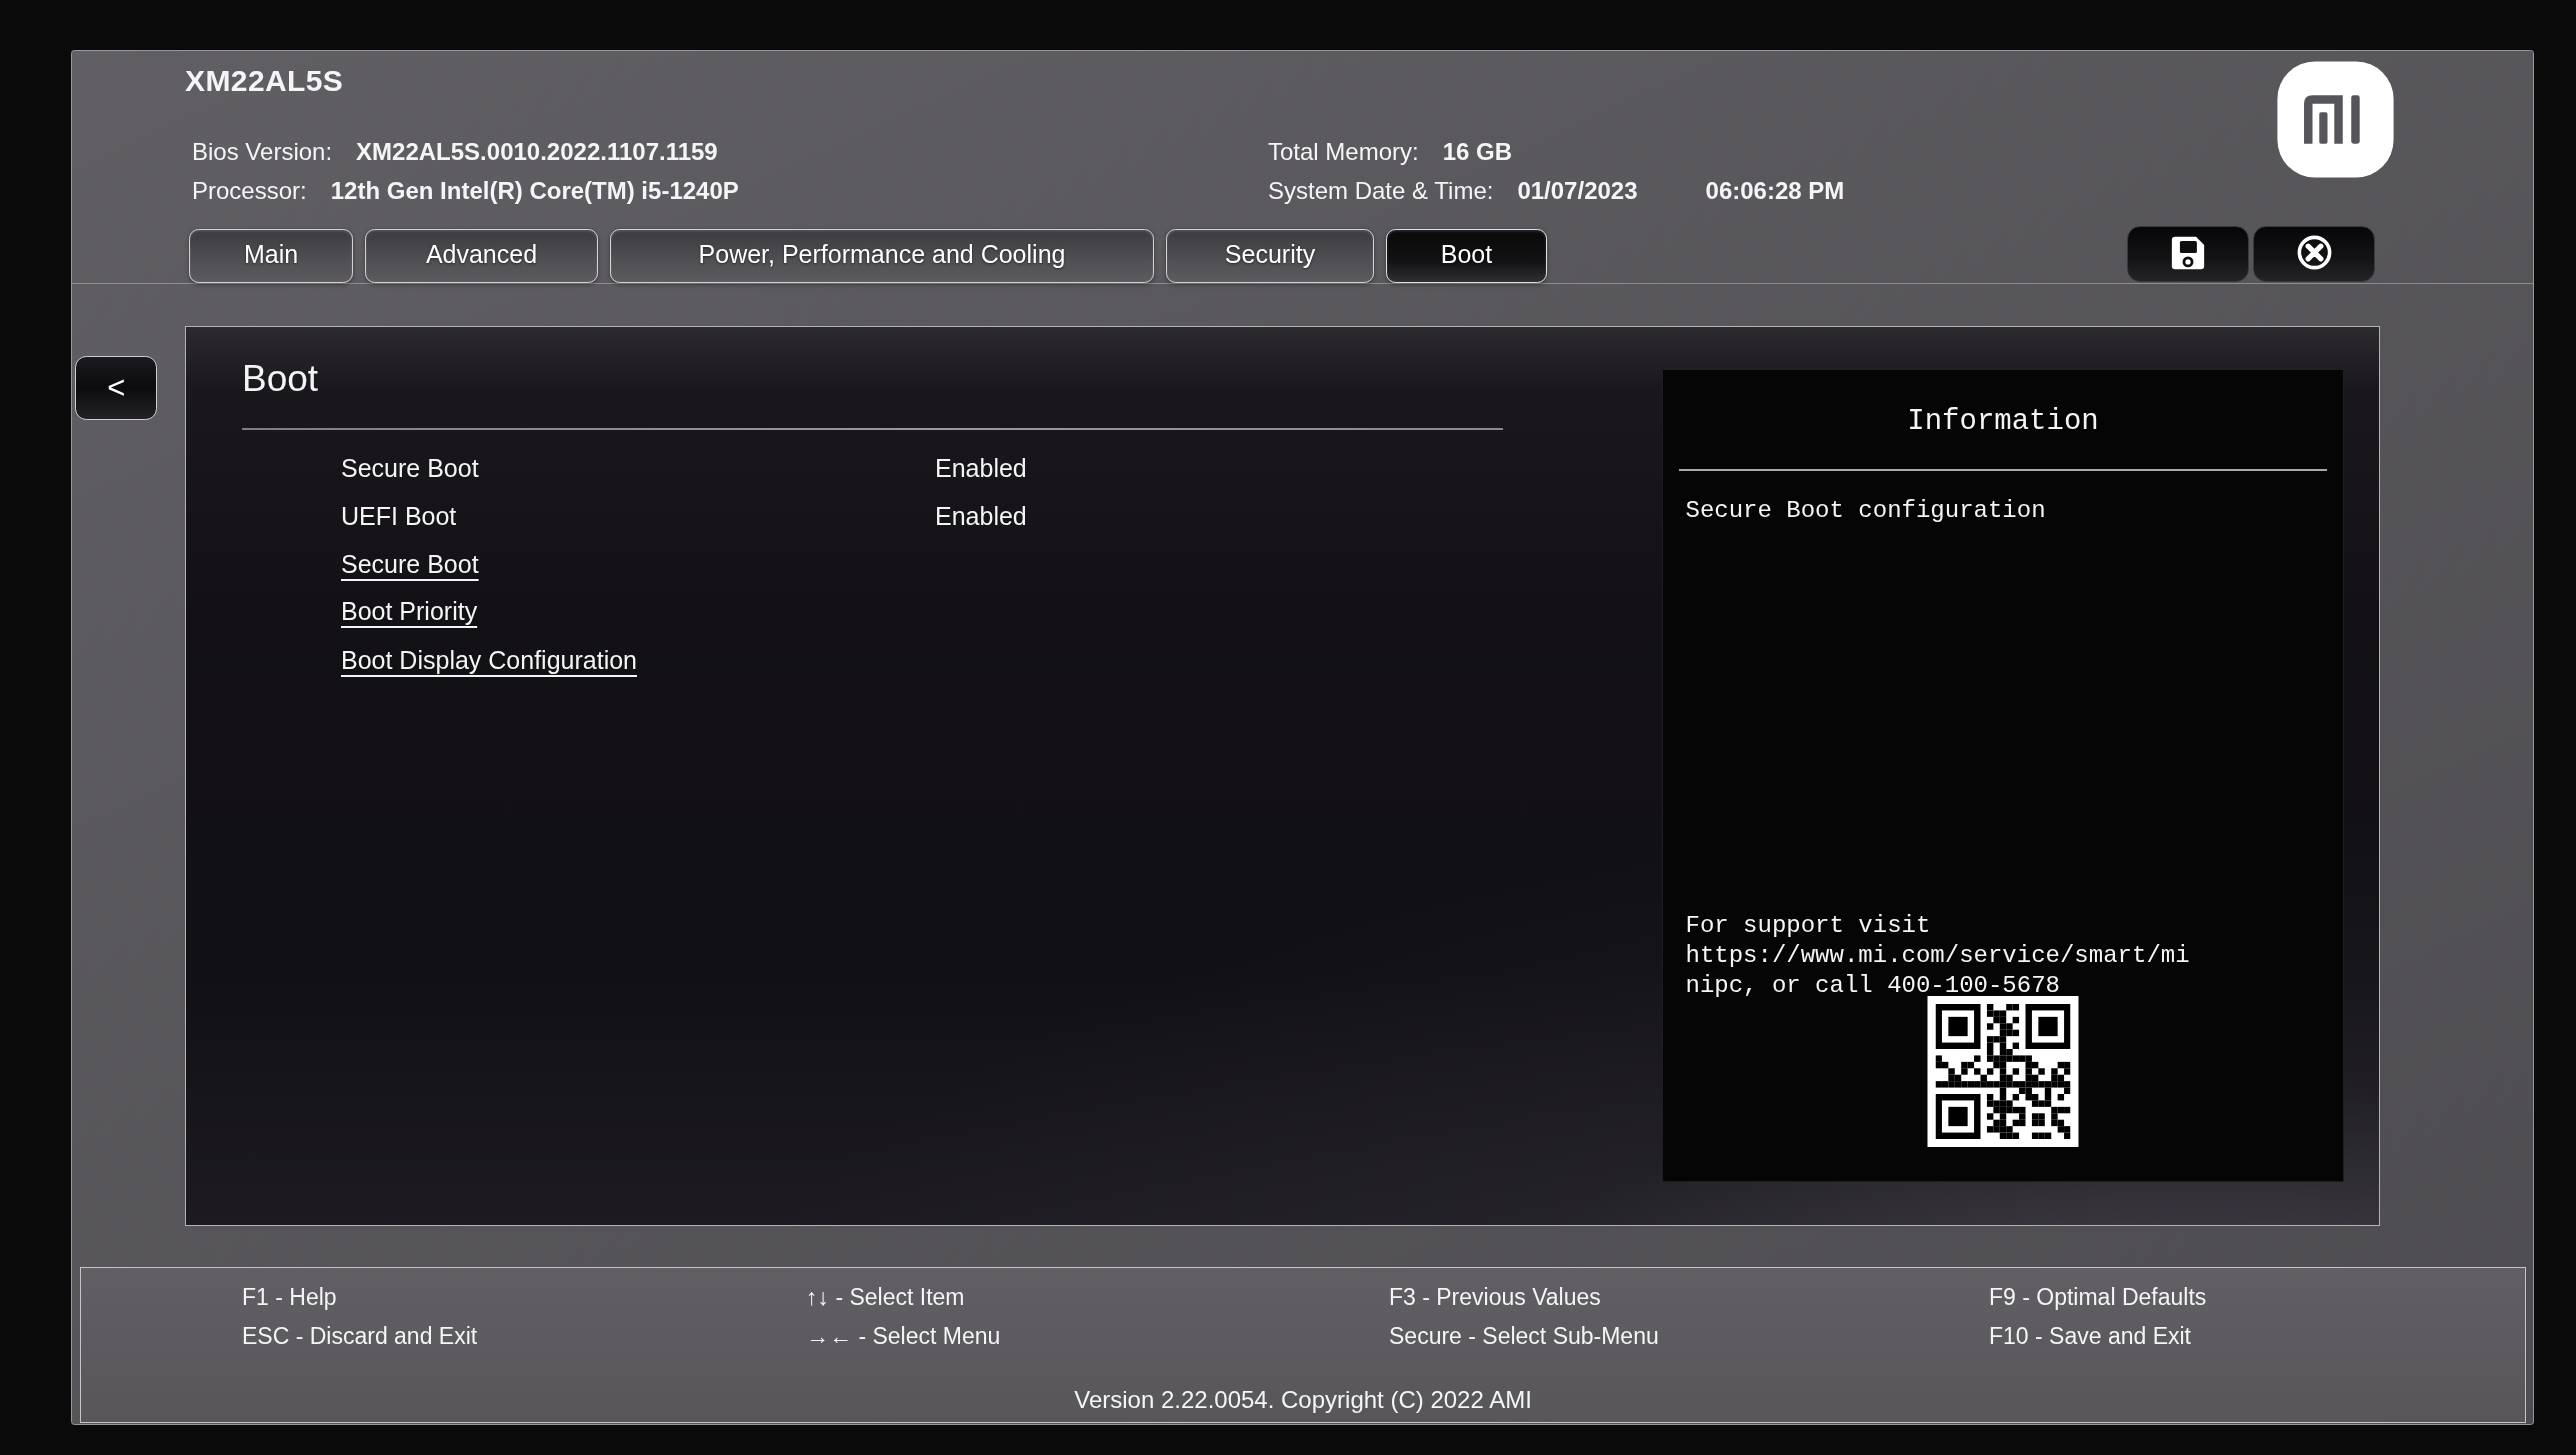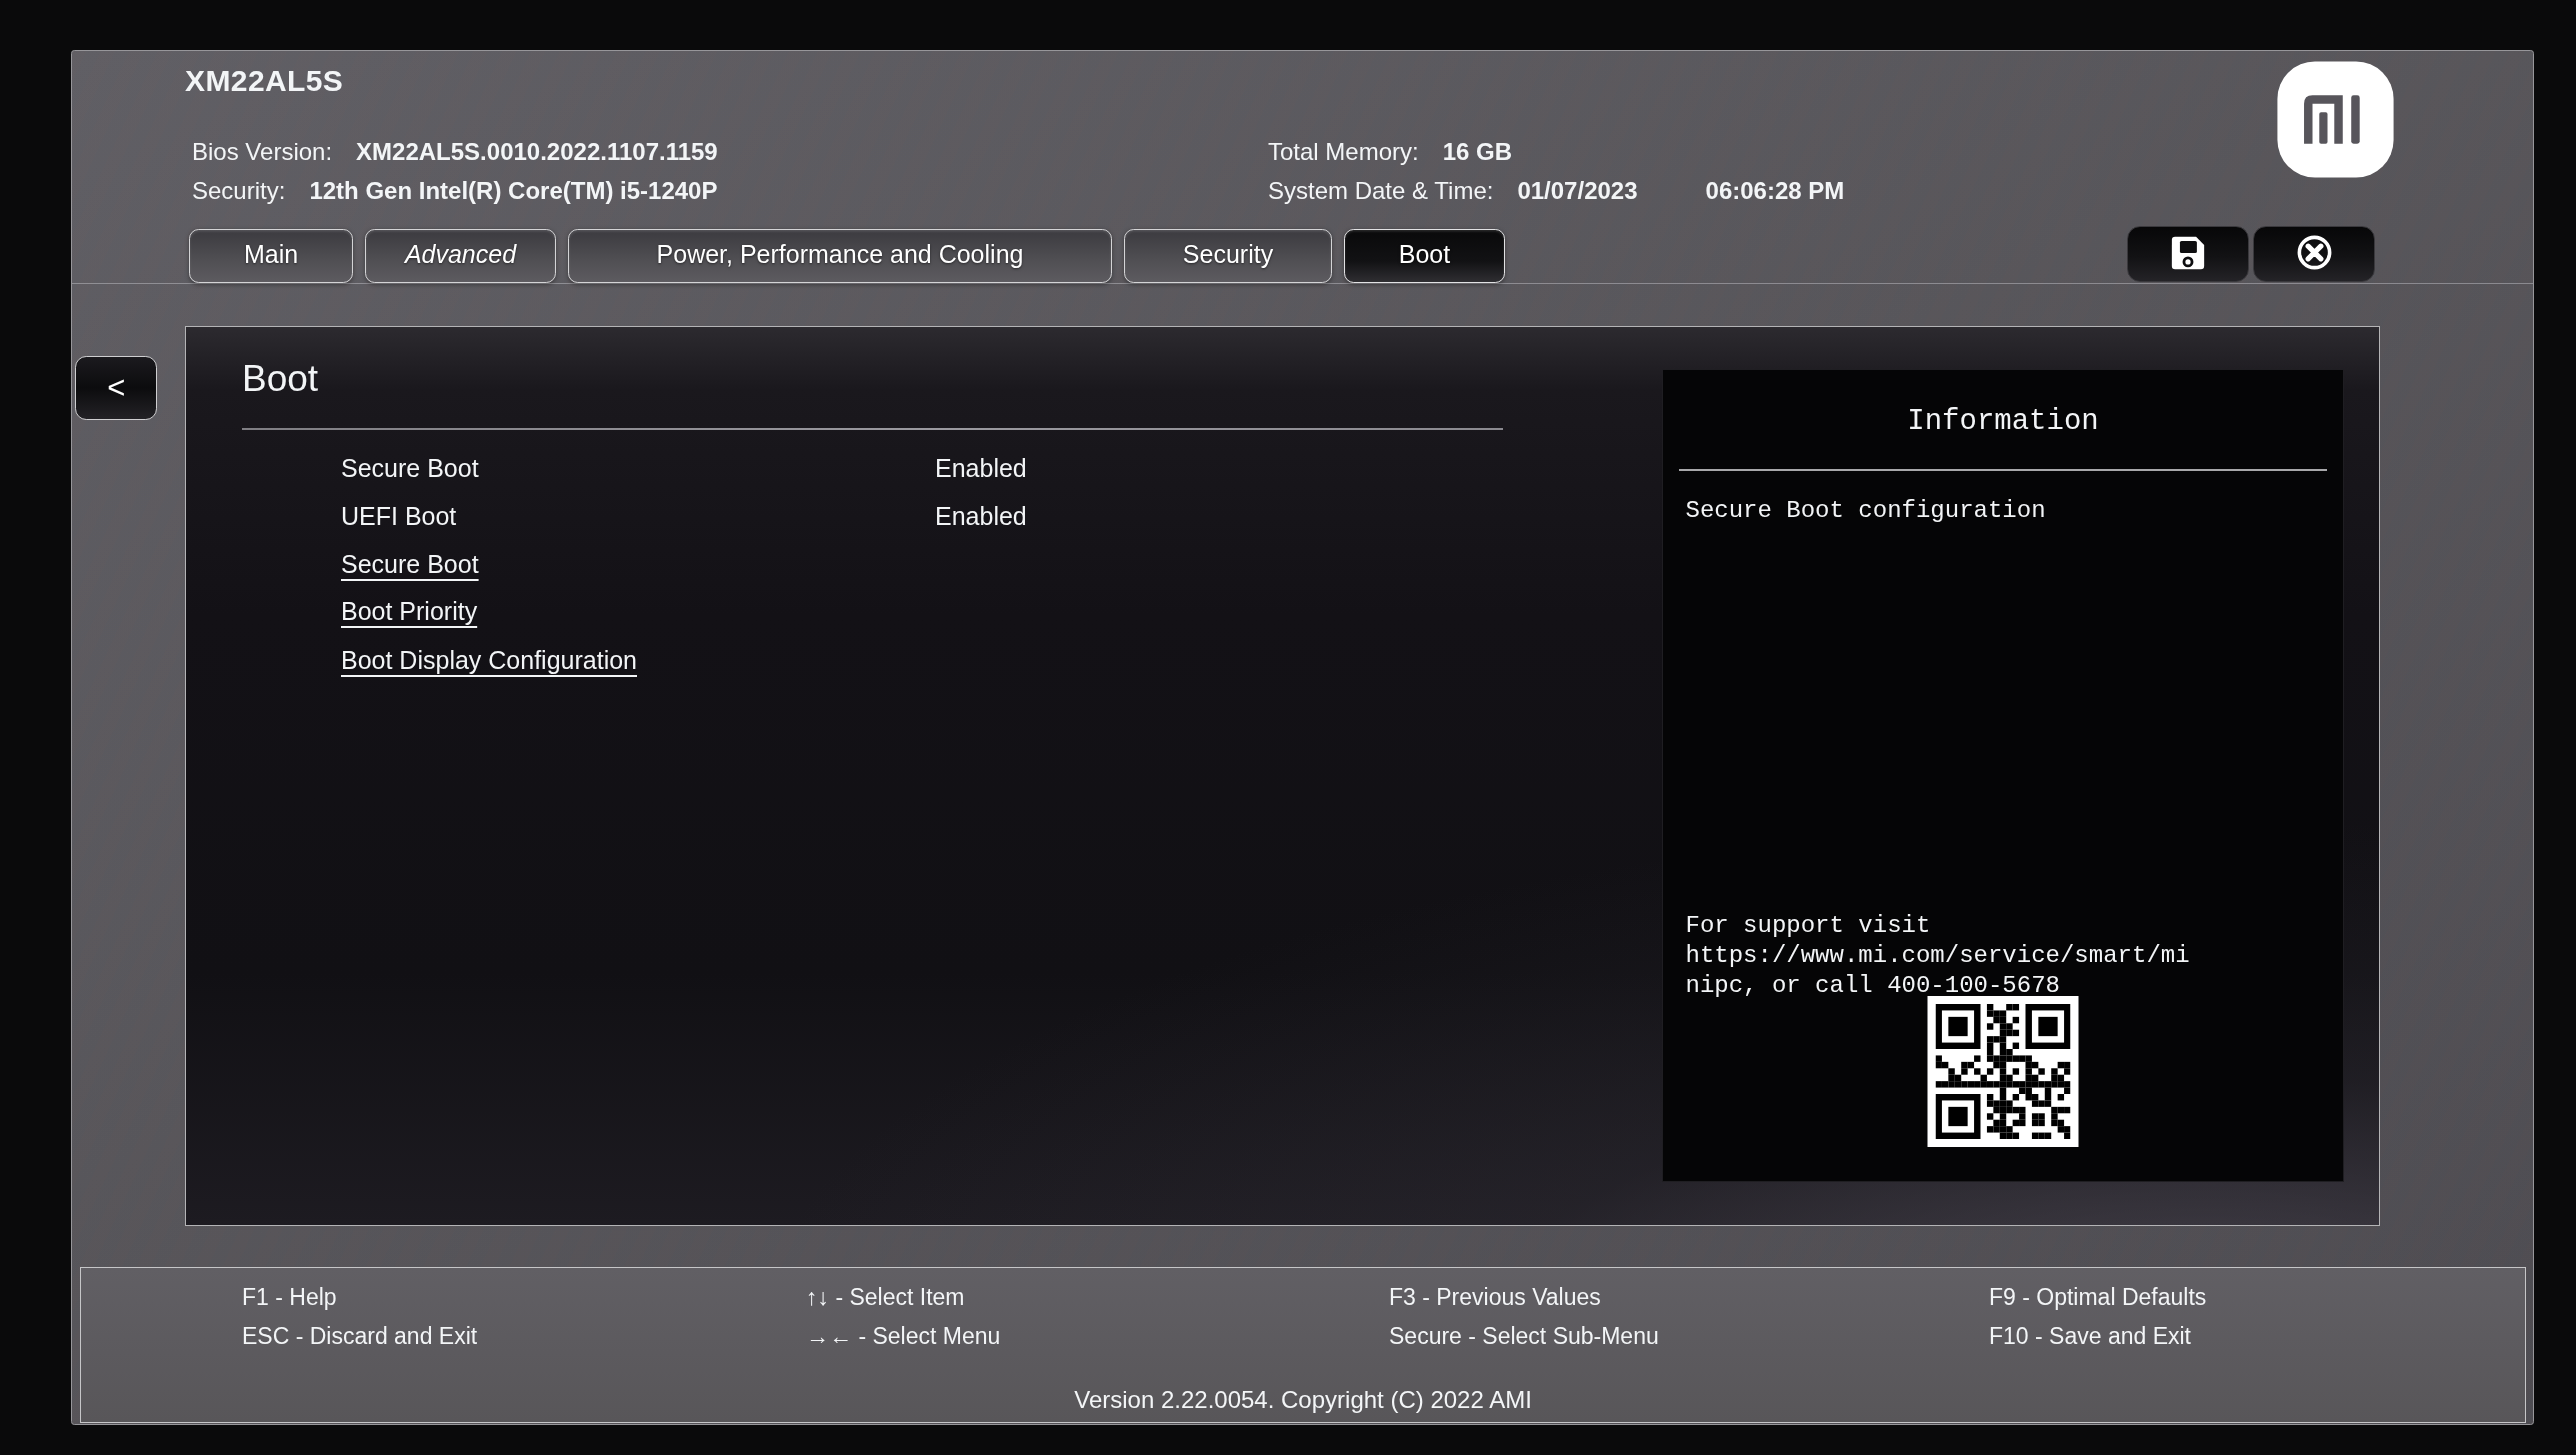--- a/index.html
+++ b/index.html
@@ -37,21 +37,21 @@
   .tabs { position:absolute; left:117px; top:178px; height:54px; display:flex; gap:12px; }
   .tab {
     height:54px; border:1.6px solid #d4d4d6; border-radius:9.7px;
     font-size:25px; color:#fff; text-align:center; line-height:49px;
     background:linear-gradient(180deg, #3b3a3f 0%, #4f4e52 55%, #5d5b60 100%);
     box-shadow:inset 0 1.6px 2.4px rgba(255,255,255,0.14), 0 1.6px 4px rgba(0,0,0,0.35);
     cursor:default; white-space:nowrap;
     text-shadow:0 0.8px 2.4px rgba(0,0,0,0.55);
   }
   .tab:nth-of-type(1){ width:164px; }
-  .tab:nth-of-type(2){ width:191px;font-style:italic; }
+  .tab:nth-of-type(2){ width:233px; }
   .tab:nth-of-type(3){ width:544px; }
   .tab:nth-of-type(4){ width:208px; }
   .tab:nth-of-type(5){ width:161px; }
   .tab[data-active="true"]{
     background:linear-gradient(180deg, #09090a 0%, #121214 60%, #2f2e32 100%);
     border-color:#e2e2e4;
   }
   .tabline { position:absolute; left:0; right:0; top:232px; border-top:0.8px solid rgba(205,205,210,0.45); }
   .win-controls { position:absolute; left:2055px; top:175px; display:flex; gap:4px; }
   .win-btn {
@@ -114,21 +114,21 @@
 <body>
 
 <div class="screen">
 
   <div class="hdr-left">
     <div class="hdr-model">XM22AL5S</div>
     <div class="hdr-row r1">
       <span class="hdr-label">Bios Version:</span><span class="hdr-value">XM22AL5S.0010.2022.1107.1159</span>
     </div>
     <div class="hdr-row r2">
-      <span class="hdr-label">Security:</span><span class="hdr-value">12th Gen Intel(R) Core(TM) i5-1240P</span>
+      <span class="hdr-label">Processor:</span><span class="hdr-value">12th Gen Intel(R) Core(TM) i5-1240P</span>
     </div>
   </div>
 
   <div class="hdr-right">
     <div class="hdr-row r1">
       <span class="hdr-label">Total Memory:</span><span class="hdr-value">16 GB</span>
     </div>
     <div class="hdr-row r2">
       <span class="hdr-label">System Date &amp; Time:</span><span class="hdr-value">01/07/2023</span><span class="hdr-value time-gap">06:06:28 PM</span>
     </div>

